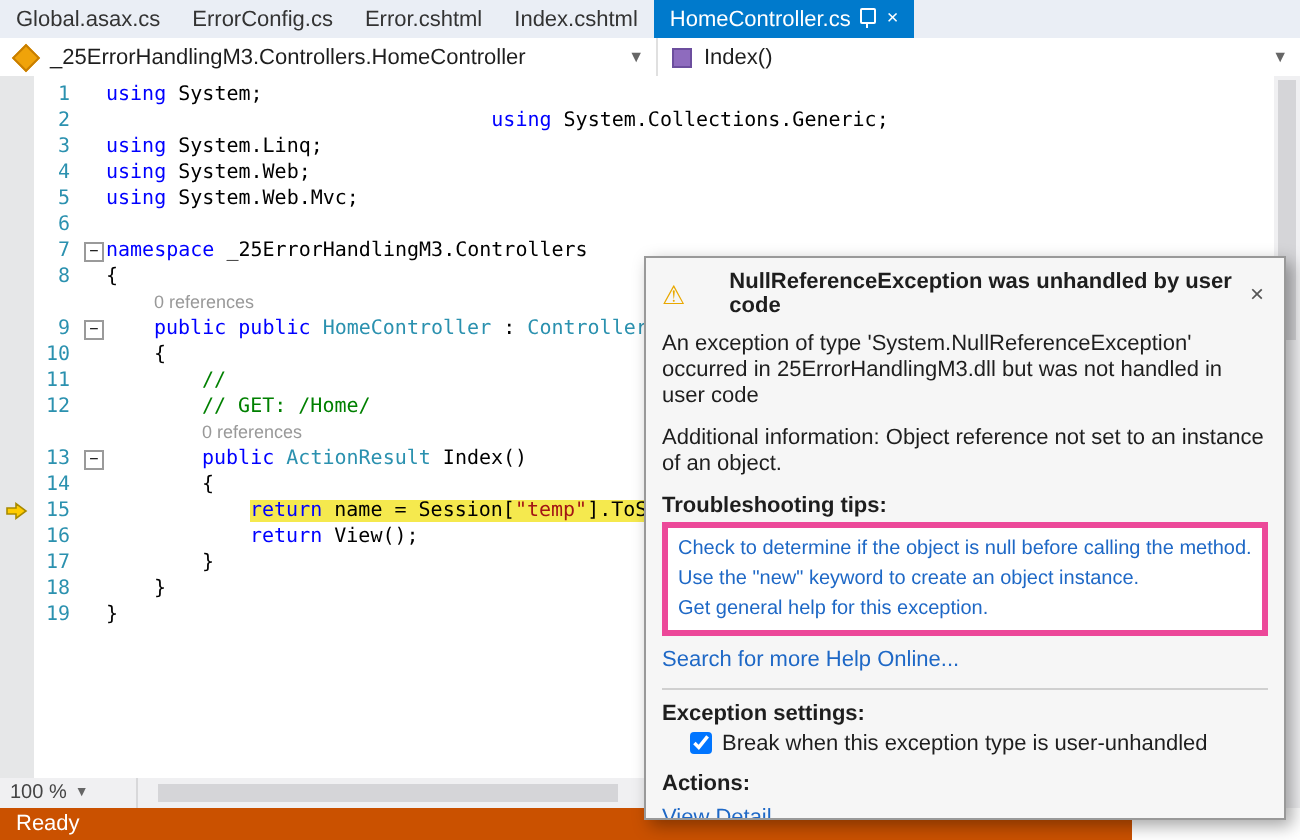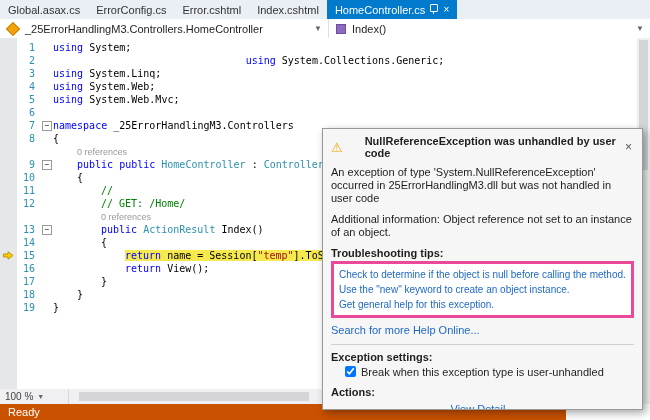--- a/index.html
+++ b/index.html
@@ -61,21 +61,21 @@
   .dlg-msg{margin-top:7px;line-height:13px;}
   .dlg-additional{margin-top:8px;line-height:13px;}
   .dlg-label{margin-top:8px;font-weight:bold;}
   .tips-box{margin-top:2px;background:#fff;border:3px solid #ec4899;padding:3px 5px;}
   .tips-box .link{white-space:nowrap;overflow:hidden;font-size:10px;line-height:15px;}
   .link{color:#1E68C6;cursor:default;}
   .dlg-search{margin-top:5px;line-height:14px;}
   .dlg-sep{border-top:1px solid #D0D0D0;margin:7px 0 6px 0;}
   .chk-row{margin-top:3px;display:flex;}
   .chk-row input{width:11px;height:11px;margin:0 5px 0 14px;}
-  .action-link{margin-top:4px;line-height:14px;text-align:center;}
+  .action-link{margin-top:4px;line-height:14px;}
 </style>
 </head>
 <body>
 
 <div class="vs-root">
 
   <div class="tab-bar">
       <div class="tab">
         <span>Global.asax.cs</span>
       </div>

